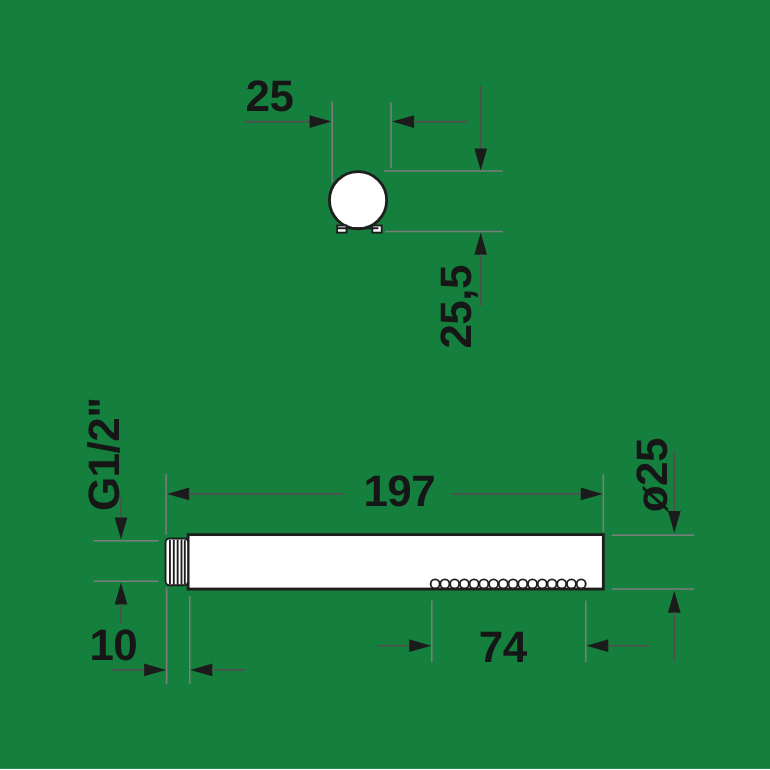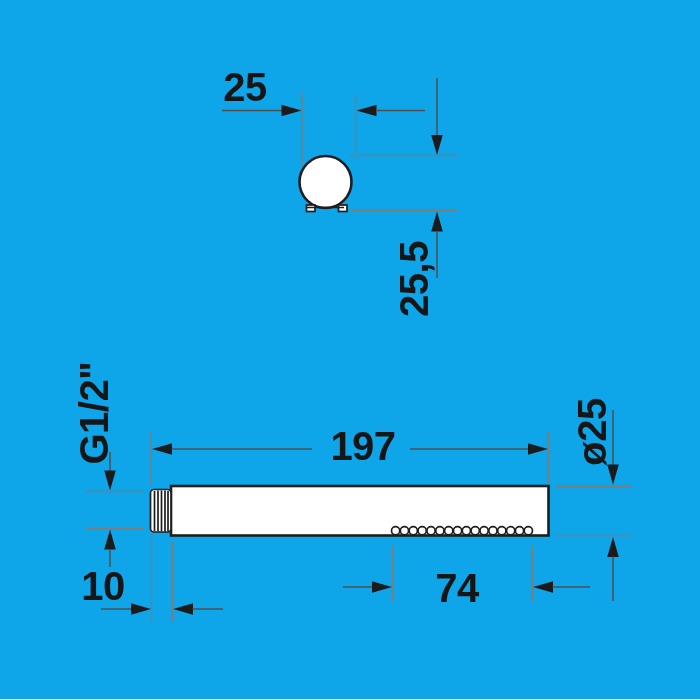--- a/index.html
+++ b/index.html
@@ -4,21 +4,21 @@
 <style>
   html, body {
     margin: 0;
     padding: 0;
     background: #ffffff;
   }
   .canvas {
     position: relative;
     width: 700px;
     height: 699px;
-    background: #0ea5e9;
+    background: #15803d;
     overflow: hidden;
   }
   svg { display: block; }
   .ext  { stroke: #7d7d7d; stroke-width: 1.4; fill: none; stroke-linecap: butt; }
   .dim  { stroke: #4f4f4f; stroke-width: 1.5; fill: none; stroke-linecap: butt; }
   .obj  { stroke: #1e1e1e; stroke-width: 2.6; fill: #ffffff; }
   .objt { stroke: #1e1e1e; stroke-width: 1.7; fill: #ffffff; }
   .head { fill: #1b1b1b; stroke: none; }
   .lbl  {
     font-family: "Liberation Sans", "DejaVu Sans", sans-serif;

